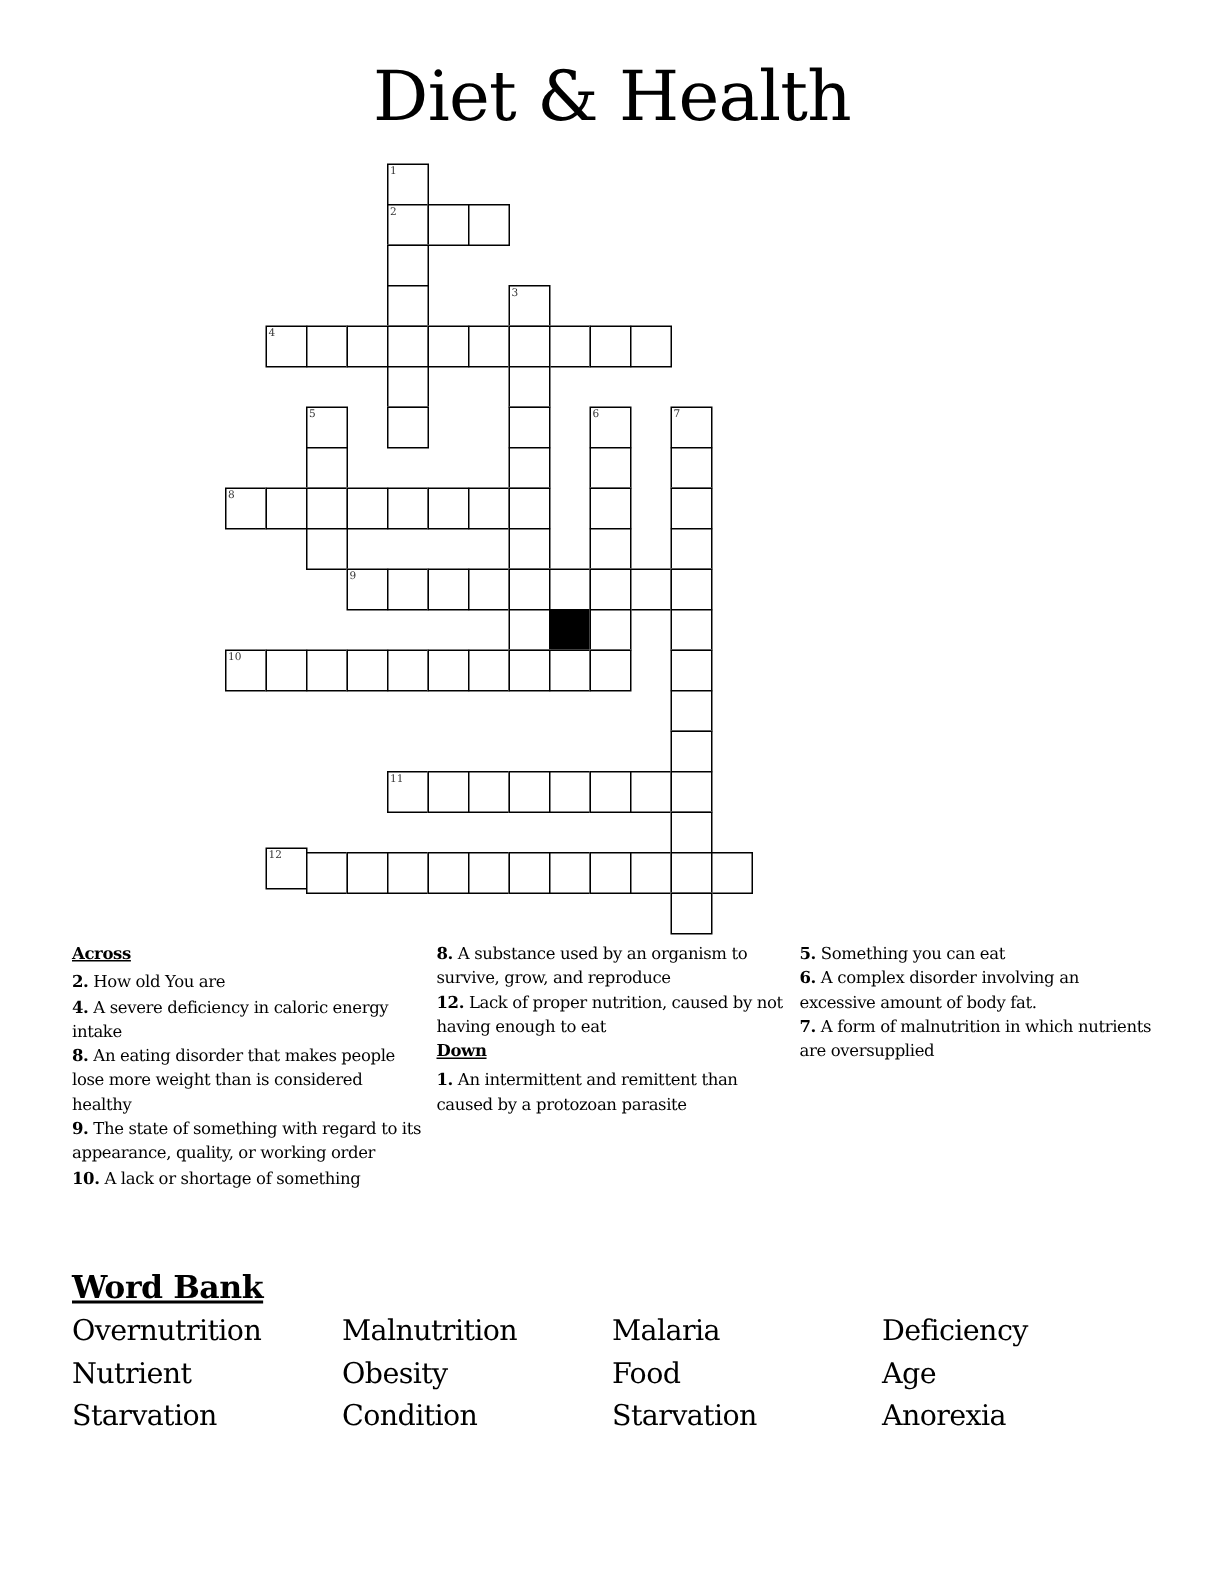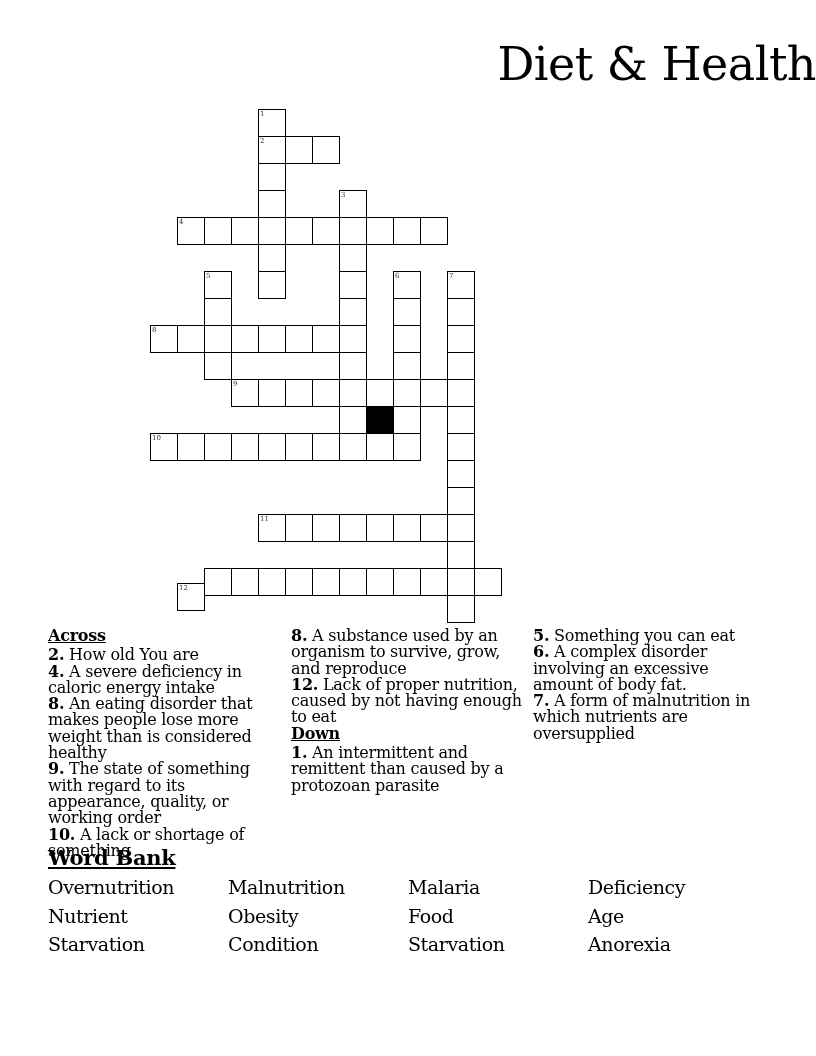--- a/index.html
+++ b/index.html
@@ -1,38 +1,38 @@
 <!DOCTYPE html>
 <html><head>
   <meta charset="utf-8">
   <style>
     html, body { margin: 0; padding: 0; background: #ffffff; }
     body {
       width: 816px; height: 1056px; position: relative; overflow: hidden;
       font-family: "DejaVu Serif", "Liberation Serif", serif; color: #000;
     }
     .title {
-      position: absolute; left: 0; top: 30px; width: 816px; text-align: right;
+      position: absolute; left: 0; top: 30px; width: 816px; text-align: center;
       font-family: "DejaVu Serif", serif; font-size: 46px; line-height: 68px; font-weight: normal;
       letter-spacing: -0.5px;
     }
     .grid { position: absolute; left: 151px; top: 110px; width: 360px; height: 520px; }
     .cell {
       position: absolute; width: 27px; height: 27px; box-sizing: border-box;
       border: 1.5px solid #000; background: #fff; margin-left: -1px; margin-top: -1px;
       width: 28px; height: 28px;
     }
     .cell.block { background: #000; }
     .cell .num {
       position: absolute; left: 1px; top: 0px; font-family: "DejaVu Serif", serif;
       font-size: 7px; line-height: 9px; color: #333;
     }
     .clues {
       position: absolute; top: 628px; font-family: "DejaVu Serif", serif;
-      font-size: 16px; line-height: 16.3px; letter-spacing: -0.25px;
+      font-size: 11px; line-height: 16.3px; letter-spacing: -0.25px;
     }
     .clues .head { font-weight: bold; text-decoration: underline; margin-bottom: 3px; }
     .clues .clue b { font-weight: bold; }
     .col1 { left: 48px; width: 235px; }
     .col2 { left: 291px; width: 235px; }
     .col3 { left: 533px; width: 240px; }
     .wordbank-title {
       position: absolute; left: 48px; top: 845px; font-size: 21px; font-weight: bold;
       text-decoration: underline; font-family: "DejaVu Serif", serif; letter-spacing: -0.3px;
     }
@@ -140,21 +140,21 @@
       <span class="num">11</span>
     </div>
     <div class="cell" style="left: 135px; top: 405px;"></div>
     <div class="cell" style="left: 162px; top: 405px;"></div>
     <div class="cell" style="left: 189px; top: 405px;"></div>
     <div class="cell" style="left: 216px; top: 405px;"></div>
     <div class="cell" style="left: 243px; top: 405px;"></div>
     <div class="cell" style="left: 270px; top: 405px;"></div>
     <div class="cell" style="left: 297px; top: 405px;"></div>
     <div class="cell" style="left: 297px; top: 432px;"></div>
-    <div class="cell" style="left: 27px; top: 474px;">
+    <div class="cell" style="left: 27px; top: 456px;">
       <span class="num">12</span>
     </div>
     <div class="cell" style="left: 54px; top: 459px;"></div>
     <div class="cell" style="left: 81px; top: 459px;"></div>
     <div class="cell" style="left: 108px; top: 459px;"></div>
     <div class="cell" style="left: 135px; top: 459px;"></div>
     <div class="cell" style="left: 162px; top: 459px;"></div>
     <div class="cell" style="left: 189px; top: 459px;"></div>
     <div class="cell" style="left: 216px; top: 459px;"></div>
     <div class="cell" style="left: 243px; top: 459px;"></div>

